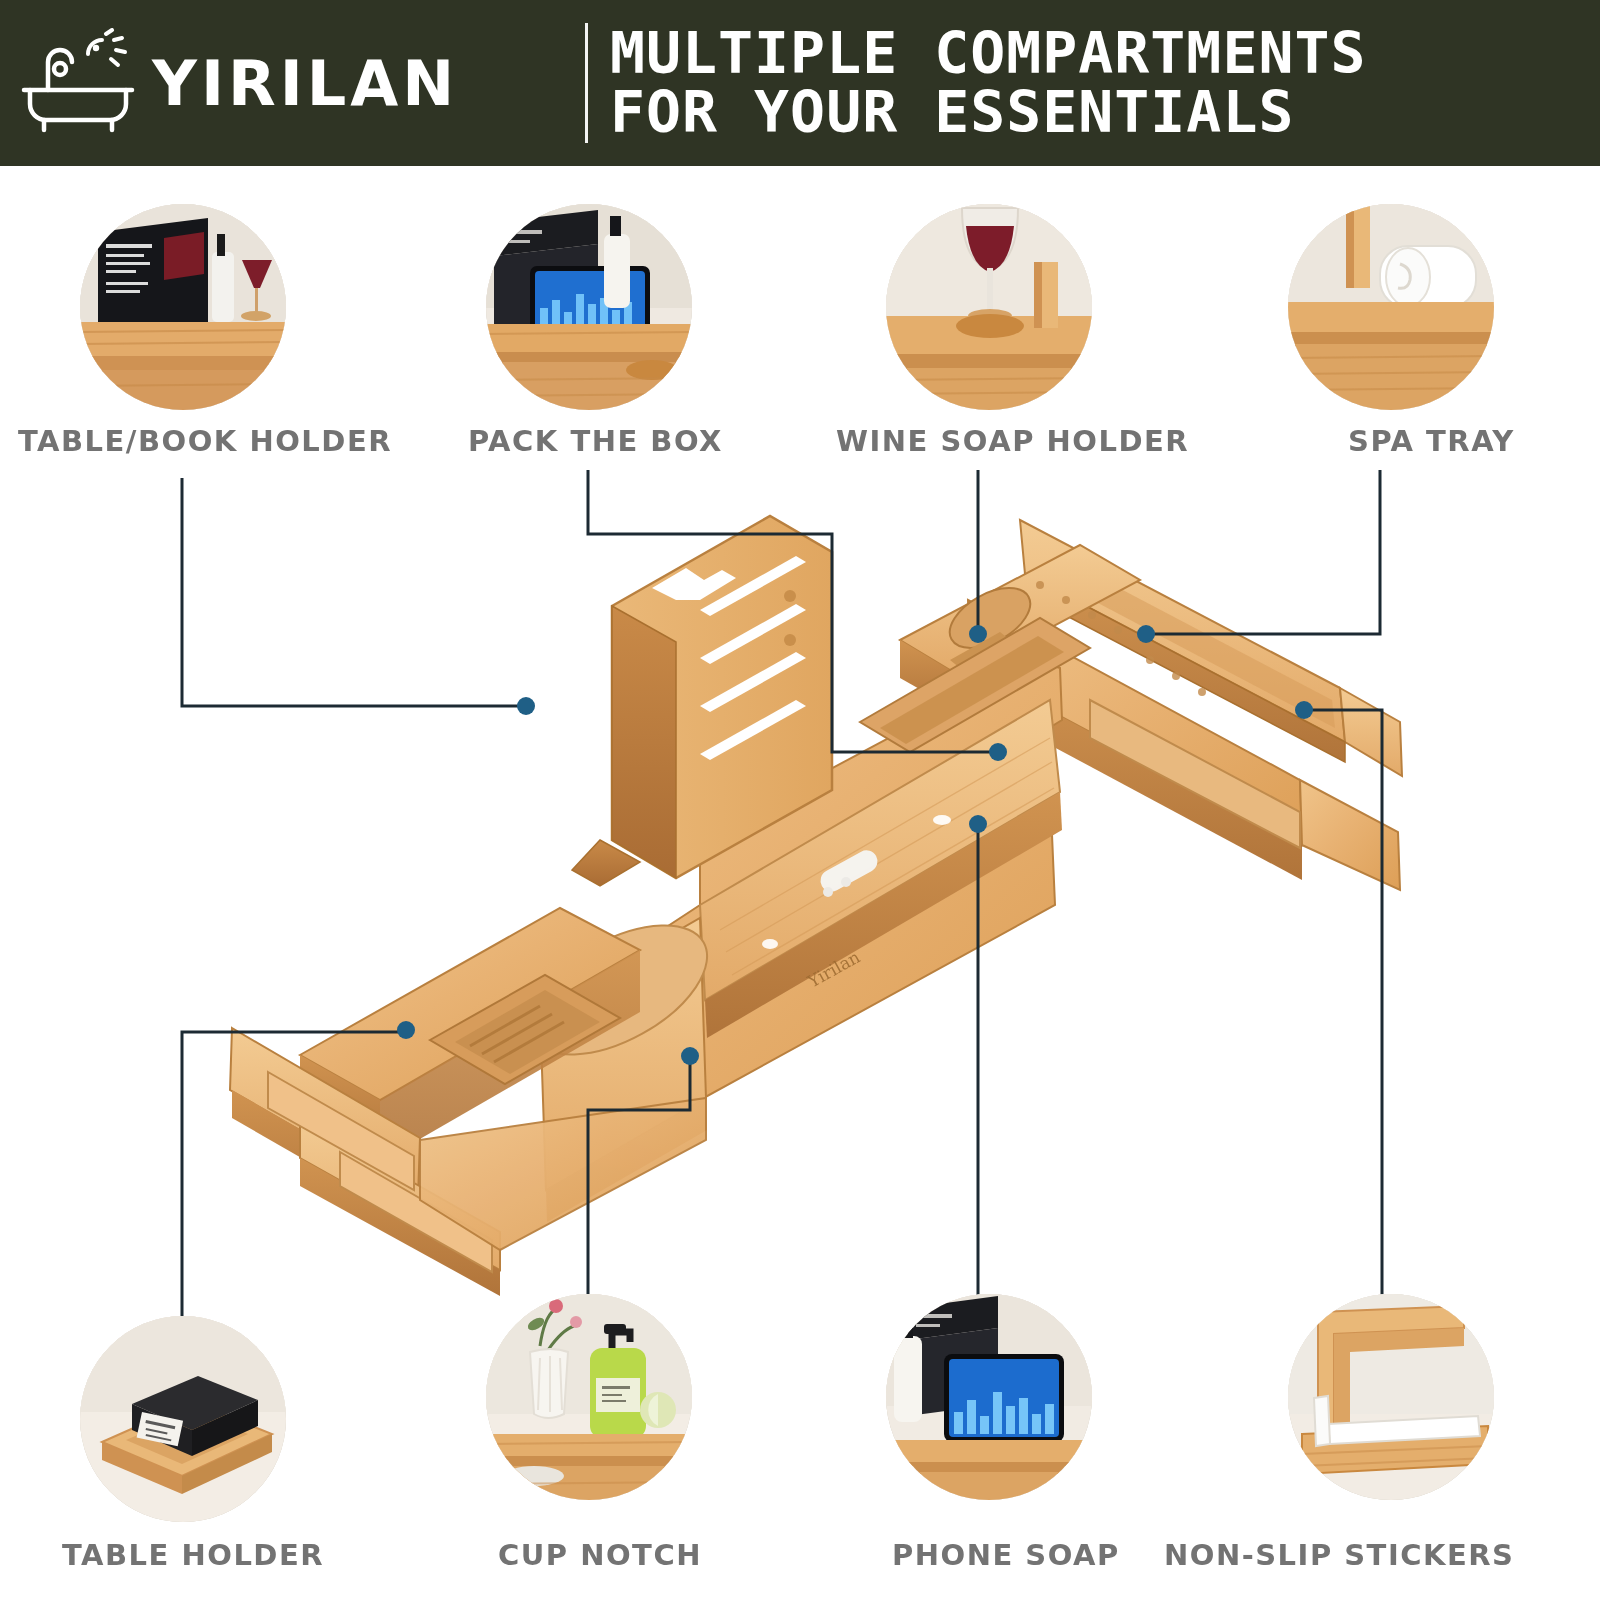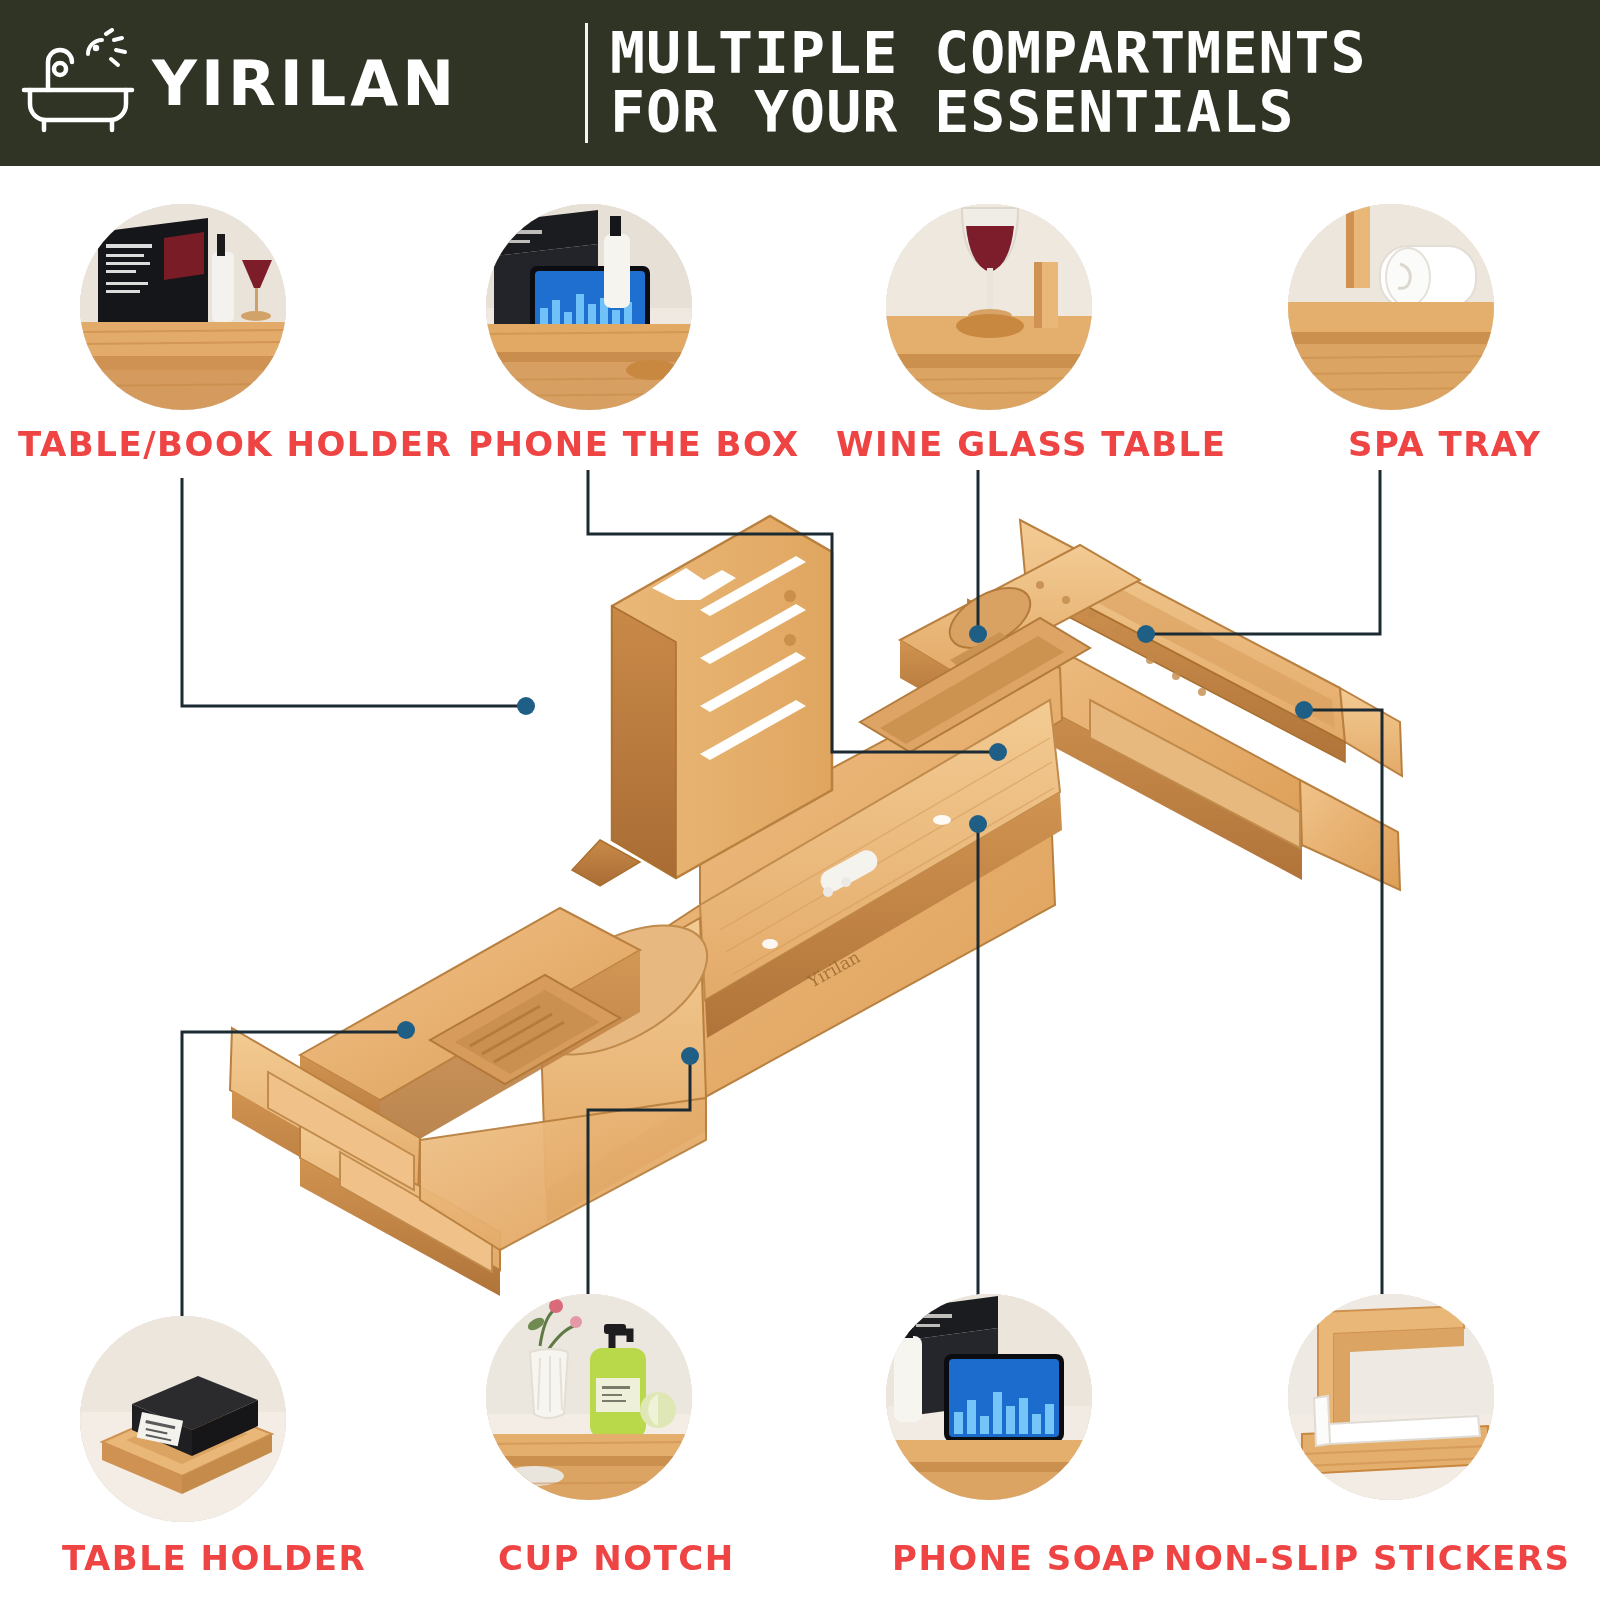--- a/index.html
+++ b/index.html
@@ -48,22 +48,22 @@
     line-height:1.03;
     white-space:nowrap;
     transform:scaleX(1.02);
     transform-origin:left center;
   }
   .headline .l2{font-size:57px;}
 
   
   .label{
     position:absolute;
-    color:#ef4444;
-    font-size:34px;
+    color:#737373;
+    font-size:29px;
     font-weight:bold;
     letter-spacing:1.5px;
     white-space:nowrap;
     font-family:"DejaVu Sans", sans-serif;
   }
 
   
   .bubble{
     position:absolute;
     border-radius:50%;
@@ -389,22 +389,22 @@
     <rect x="0" y="140" width="206" height="66" fill="#dca463"></rect>
     <g stroke="#c78a48" stroke-width="2" opacity=".55">
       <line x1="0" y1="154" x2="206" y2="152"></line>
       <line x1="0" y1="170" x2="206" y2="168"></line>
       <line x1="0" y1="186" x2="206" y2="184"></line>
     </g>
   </svg>
 </div>
 
 <div class="label" style="left:18px;top:424px;">TABLE/BOOK HOLDER</div>
-<div class="label" style="left:468px;top:424px;">PHONE THE BOX</div>
-<div class="label" style="left:836px;top:424px;">WINE GLASS TABLE</div>
+<div class="label" style="left:468px;top:424px;">PACK THE BOX</div>
+<div class="label" style="left:836px;top:424px;">WINE SOAP HOLDER</div>
 <div class="label" style="left:1304px;top:424px;margin-left:44px;">SPA TRAY</div>
 
 <div class="bubble" style="left:80px;top:1316px;width:206px;height:206px;">
   <svg class="inner" viewBox="0 0 206 206">
     <rect width="206" height="206" fill="#f3ede5"></rect>
     <rect x="0" y="0" width="206" height="96" fill="#ece6dd"></rect>
 
     <polygon points="22,126 112,86 192,118 102,160" fill="#e9b878" stroke="#cf9252" stroke-width="2"></polygon>
     <polygon points="22,126 102,160 102,178 22,144" fill="#cf9252"></polygon>
     <polygon points="102,160 192,118 192,136 102,178" fill="#c48b4a"></polygon>

